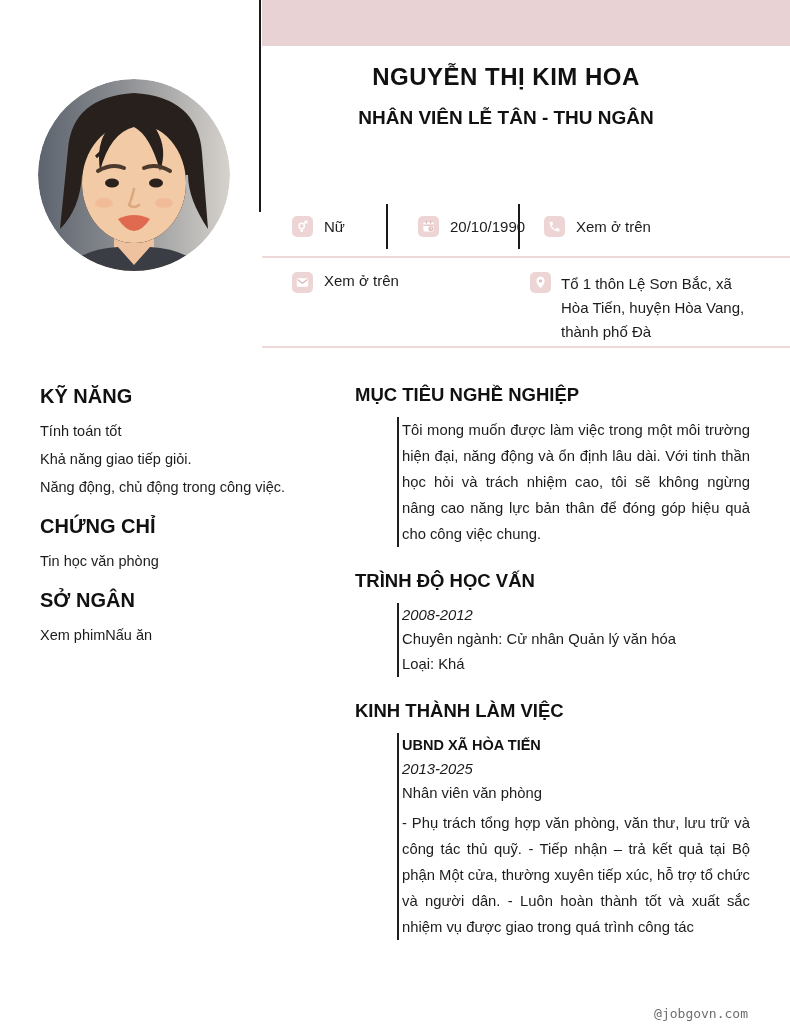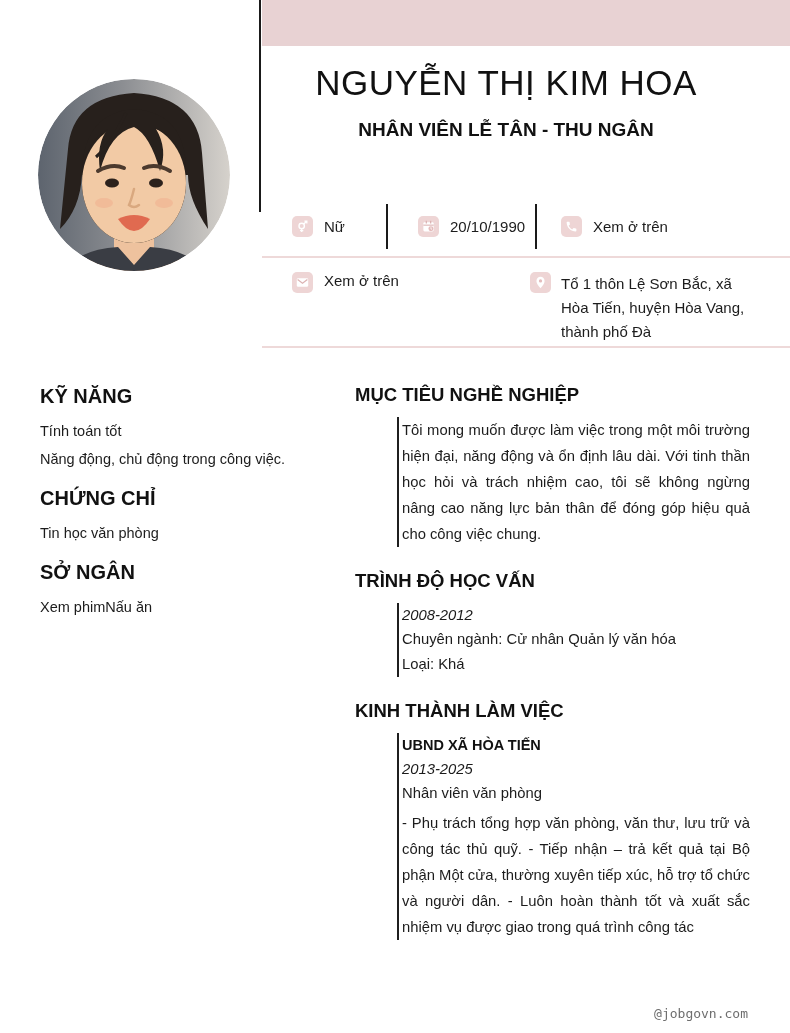--- a/index.html
+++ b/index.html
@@ -30,36 +30,36 @@
   }
   .photo svg { display: block; }
 
   
   .header-text {
     position: absolute; left: 262px; top: 0; width: 488px;
     text-align: center;
   }
   .name {
     margin-top: 63px;
-    font-size: 35px; font-weight: normal; letter-spacing: 0.5px;
+    font-size: 24px; font-weight: bold; letter-spacing: 0.5px;
     color: #111;
   }
   .jobtitle {
     margin-top: 16px;
     font-size: 19px; font-weight: bold; color: #111;
   }
 
   
   .info-row1 {
     position: absolute; left: 262px; top: 204px; width: 488px; height: 45px;
     display: flex; align-items: center;
   }
   .info-cell { display: flex; align-items: center; gap: 11px; height: 100%; }
   .info-cell.c1 { width: 126px; padding-left: 30px; border-right: 2px solid #1a1a1a; }
-  .info-cell.c2 { width: 149px; padding-left: 30px; border-right: 2px solid #1a1a1a; }
+  .info-cell.c2 { width: 132px; padding-left: 30px; border-right: 2px solid #1a1a1a; }
   .info-cell.c3 { flex: 1; padding-left: 24px; }
   .info-text { font-size: 15px; color: #1c1c1c; white-space: nowrap; }
 
   .badge {
     width: 21px; height: 21px; border-radius: 5px;
     background: #eed5d5; flex: 0 0 auto;
     display: inline-flex; align-items: center; justify-content: center;
   }
   .badge svg { width: 13px; height: 13px; display: block; }
 
@@ -224,20 +224,21 @@
       </span>
     </div>
   </div>
 
   <div class="pink-hr hr2"></div>
 
   <div class="left-col">
     <h2>KỸ NĂNG</h2>
     <ul class="left-list">
       <li>Tính toán tốt</li>
+      <li>Khả năng giao tiếp giỏi.</li>
       <li>Năng động, chủ động trong công việc.</li>
     </ul>
 
     <h2>CHỨNG CHỈ</h2>
     <ul class="left-list">
       <li>Tin học văn phòng</li>
     </ul>
 
     <h2>SỞ NGÂN</h2>
     <ul class="left-list">

